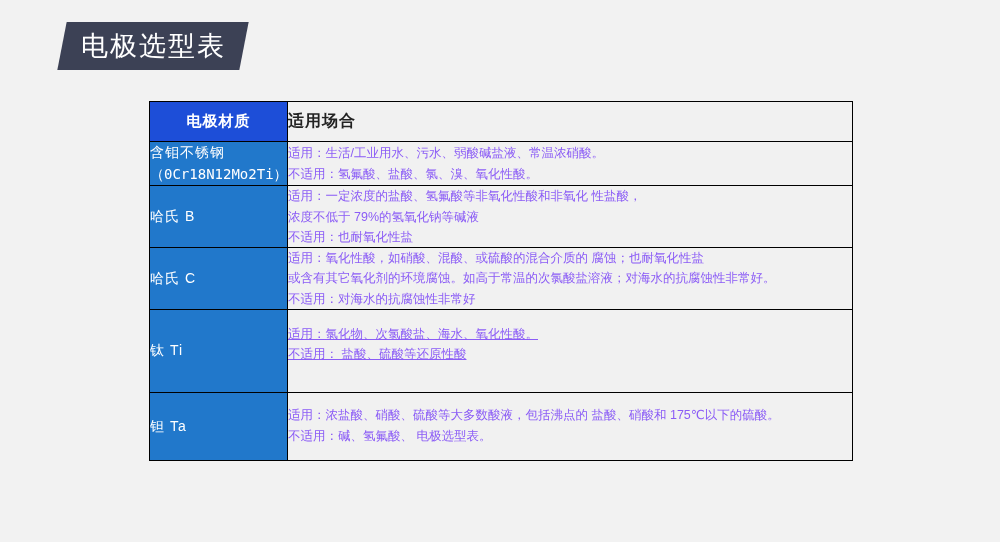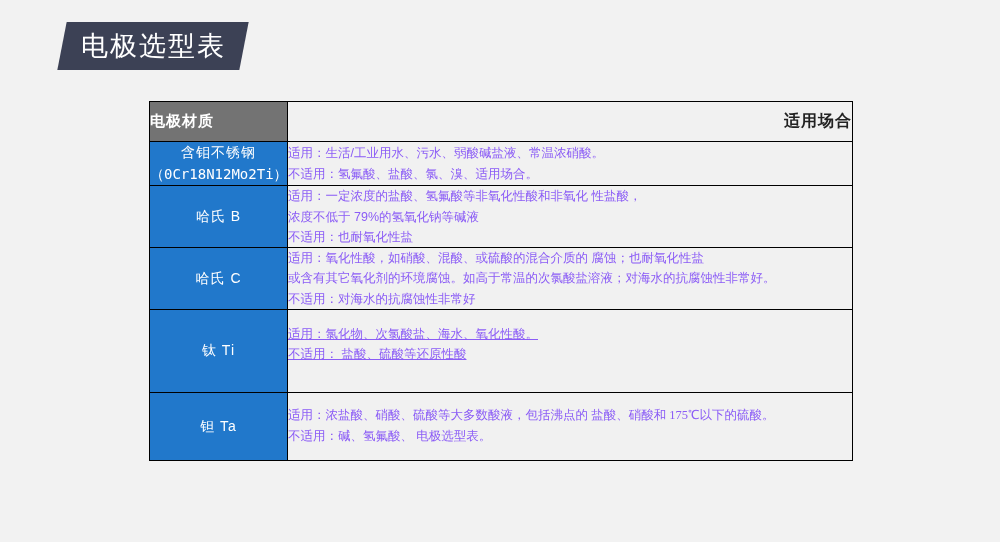--- a/index.html
+++ b/index.html
@@ -52,46 +52,45 @@
     padding: 0;
     vertical-align: middle;
   }
   col.c-material { width: 138px; }
   col.c-usage    { width: 565px; }
 
   
   .mat-cell {
     background: #2178cb;
     color: #ffffff;
-    text-align: center;
     font-size: 14px;
     line-height: 1.55;
     padding: 4px 2px;
     letter-spacing: 1px;
   }
   .mat-cell .mat-code {
     display: block;
     font-size: 14px;
     letter-spacing: 0px;
     font-family: "DejaVu Sans Mono", "Liberation Mono", monospace;
   }
 
   
   .head-mat {
-    background: #737373;
+    background: #1d4ed8;
     color: #ffffff;
-    text-align: left;
+    text-align: center;
     font-size: 15px;
     letter-spacing: 1px;
     height: 39px;
   }
   .head-usage {
     background: #f1f1f1;
     color: #222222;
-    text-align: right;
+    text-align: left;
     font-size: 16px;
     letter-spacing: 1px;
     height: 39px;
   }
 
   
   .use-cell {
     background: #f1f1f1;
     color: #8b5cf6;
     font-size: 12.5px;
@@ -122,21 +121,21 @@
     </tr>
   </thead>
   <tbody>
     <tr>
       <td class="mat-cell">
         <span>含钼不锈钢</span>
         <span class="mat-code">（0Cr18N12Mo2Ti）</span>
       </td>
       <td class="use-cell">
         <p>适用：生活/工业用水、污水、弱酸碱盐液、常温浓硝酸。</p>
-        <p>不适用：氢氟酸、盐酸、氯、溴、适用场合。</p>
+        <p>不适用：氢氟酸、盐酸、氯、溴、氧化性酸。</p>
       </td>
     </tr>
     <tr>
       <td class="mat-cell">
         <span>哈氏 B</span>
       </td>
       <td class="use-cell">
         <p>适用：一定浓度的盐酸、氢氟酸等非氧化性酸和非氧化 性盐酸，</p>
         <p>浓度不低于 79%的氢氧化钠等碱液</p>
         <p>不适用：也耐氧化性盐</p>
@@ -158,19 +157,19 @@
       </td>
       <td class="use-cell" style="padding-top:14px;padding-bottom:28px;text-decoration:underline;">
         <p>适用：氯化物、次氯酸盐、海水、氧化性酸。</p>
         <p>不适用： 盐酸、硫酸等还原性酸</p>
       </td>
     </tr>
     <tr>
       <td class="mat-cell">
         <span>钽 Ta</span>
       </td>
-      <td class="use-cell" style="padding-top:12px;padding-bottom:14px;font-family:Liberation Serif, serif;">
+      <td class="use-cell" style="padding-top:12px;padding-bottom:14px;">
         <p>适用：浓盐酸、硝酸、硫酸等大多数酸液，包括沸点的 盐酸、硝酸和 175℃以下的硫酸。</p>
         <p>不适用：碱、氢氟酸、 电极选型表。</p>
       </td>
     </tr>
   </tbody>
 </table>
 
 </body></html>

